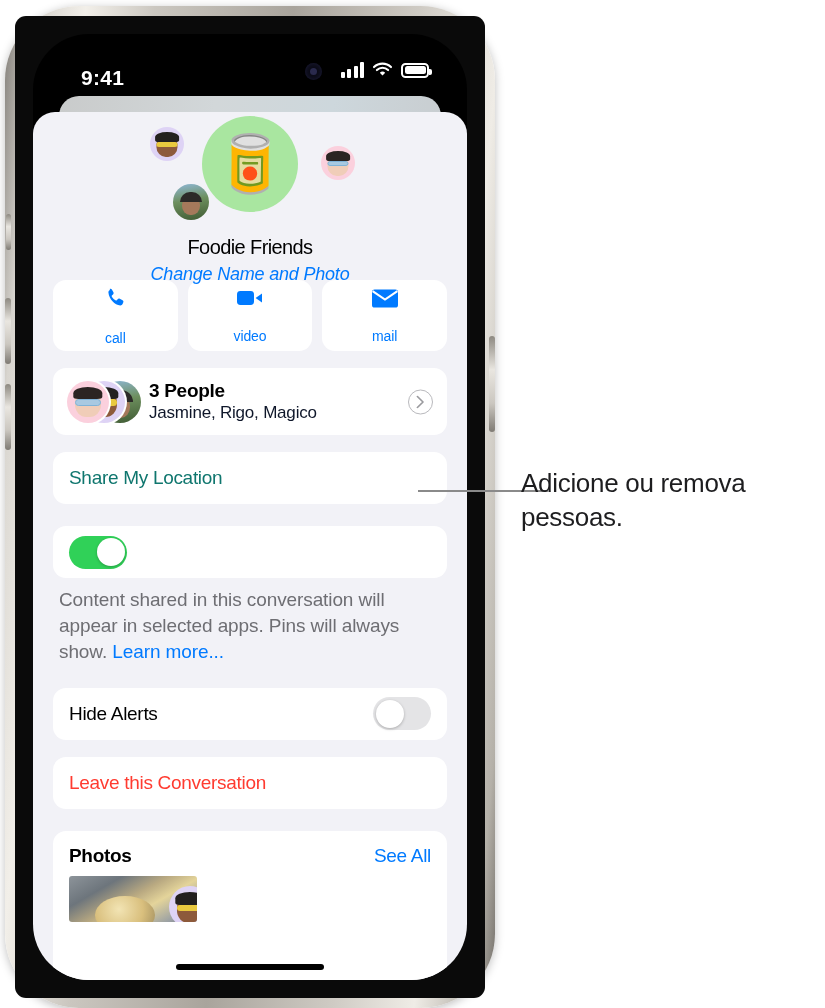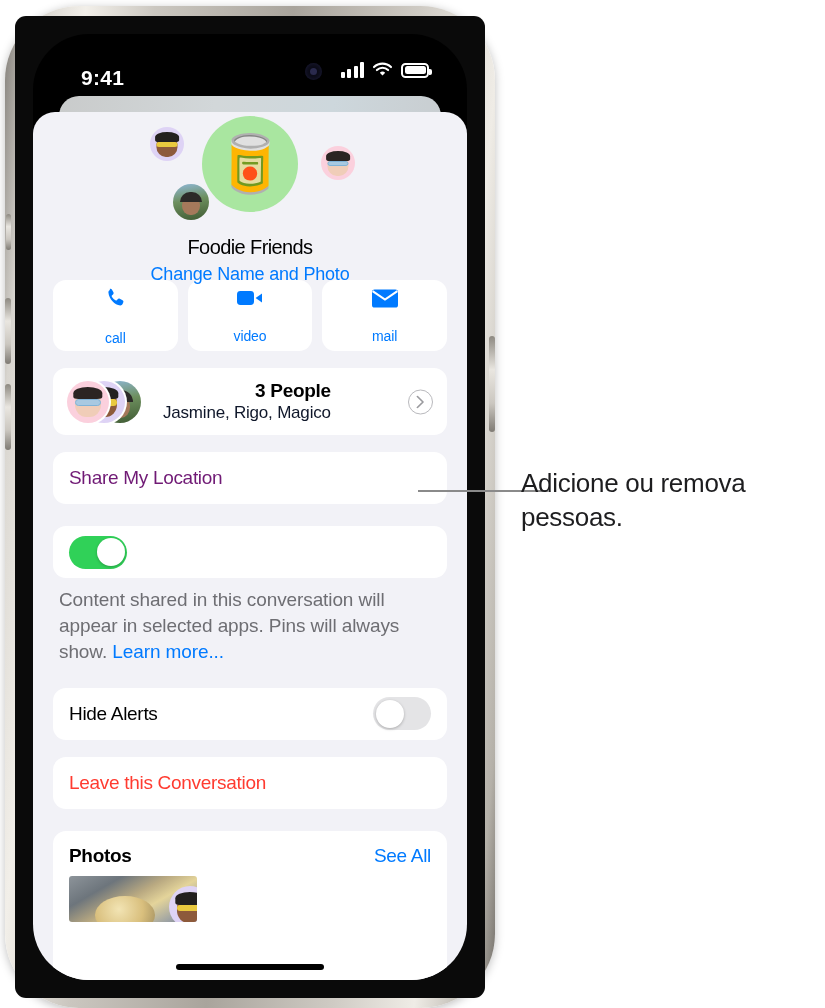--- a/index.html
+++ b/index.html
@@ -89,21 +89,21 @@
   .mini.m3{ left:28px; top:68px; width:36px; height:36px;
     background:linear-gradient(170deg,#8fb8d8 0%,#6d8f5e 45%,#3f5a33 100%);}
   .mini.m3::after{content:"";position:absolute;left:9px;top:11px;width:18px;height:20px;border-radius:50% 50% 45% 45%;background:#a5795b;}
   .mini.m3::before{content:"";position:absolute;left:7px;top:8px;width:22px;height:10px;border-radius:11px 11px 0 0;background:#2c2a28;z-index:2;}
   .grp-title{
     position:absolute; left:0; right:0; top:124px; text-align:center;
     font-size:20px; font-weight:normal; color:#000; letter-spacing:-.6px;
   }
   .grp-sub{
     position:absolute; left:0; right:0; top:152px; text-align:center;
-    font-size:18px; color:#007aff; letter-spacing:-.2px; cursor:pointer;
+    font-size:18px; color:#007aff; letter-spacing:-.2px; cursor:pointer;font-style:italic;
   }
 
   
   .card{ background:#fff; border-radius:13px; margin:0 20px; } .gap-m{ height:17px; } .gap-l{ height:22px; }
 
   
   .qa-row{ display:flex; gap:10px; margin:0 20px; }
   .qa{
     flex:1; background:#fff; border-radius:13px; height:71px;
     display:flex; flex-direction:column; align-items:center; justify-content:center;
@@ -114,34 +114,34 @@
   
   .people{ display:flex; align-items:center; height:67px; padding:0 14px; position:relative; cursor:pointer;}
   .stack{ position:relative; width:74px; height:42px; flex:none;}
   .stack .av{ position:absolute; top:0; width:42px; height:42px; border-radius:50%;
     box-shadow:0 0 0 2px #fff; overflow:hidden; display:flex; align-items:center; justify-content:center; font-size:24px;}
   .stack .a3{ left:32px; background:linear-gradient(170deg,#8fb8d8 0%,#6d8f5e 45%,#3f5a33 100%); z-index:1;}
   .stack .a3::after{content:"";position:absolute;left:11px;top:13px;width:20px;height:24px;border-radius:50% 50% 45% 45%;background:#a5795b;}
   .stack .a3::before{content:"";position:absolute;left:9px;top:9px;width:25px;height:12px;border-radius:13px 13px 0 0;background:#2c2a28;z-index:2;}
   .stack .a2{ left:16px; background:#ded3f5; z-index:2;}
   .stack .a1{ left:0px;  background:#fbd0dd; z-index:3;}
-  .people-txt{ margin-left:22px;text-align:right; }
+  .people-txt{ margin-left:8px; }
   .people-ttl{ font-size:19px; font-weight:bold; color:#000; letter-spacing:-.3px;}
   .people-sub{ font-size:17px; color:#0f172a; letter-spacing:-.2px; margin-top:1px;}
   .chev-btn{
     position:absolute; right:14px; top:50%; transform:translateY(-50%);
     width:25px; height:25px; border-radius:50%; border:1.6px solid #b9b9bd;
     display:flex; align-items:center; justify-content:center; cursor:pointer; background:#fff;
   }
 
   
   .row{ display:flex; align-items:center; justify-content:space-between;
         height:52px; padding:0 16px; }
   .row-lbl{ font-size:19px; letter-spacing:-.3px; color:#000;}
-  .row-link{ font-size:19px; letter-spacing:-.3px; color:#701a75; cursor:pointer;}
+  .row-link{ font-size:19px; letter-spacing:-.3px; color:#0f766e; cursor:pointer;}
   .row-danger{ font-size:19px; letter-spacing:-.3px; color:#ff3b30; cursor:pointer;}
 
   
   .sw{ width:58px; height:33px; border-radius:17px; position:relative; cursor:pointer; flex:none;}
   .sw.on{ background:#30d158; }
   .sw.off{ background:#e4e4e6; }
   .sw .knob{ position:absolute; top:2.5px; width:28px; height:28px; border-radius:50%;
     background:#fff; box-shadow:0 1px 3px rgba(0,0,0,.25);}
   .sw.on .knob{ right:2.5px; } .sw.off .knob{ left:2.5px; }
 

